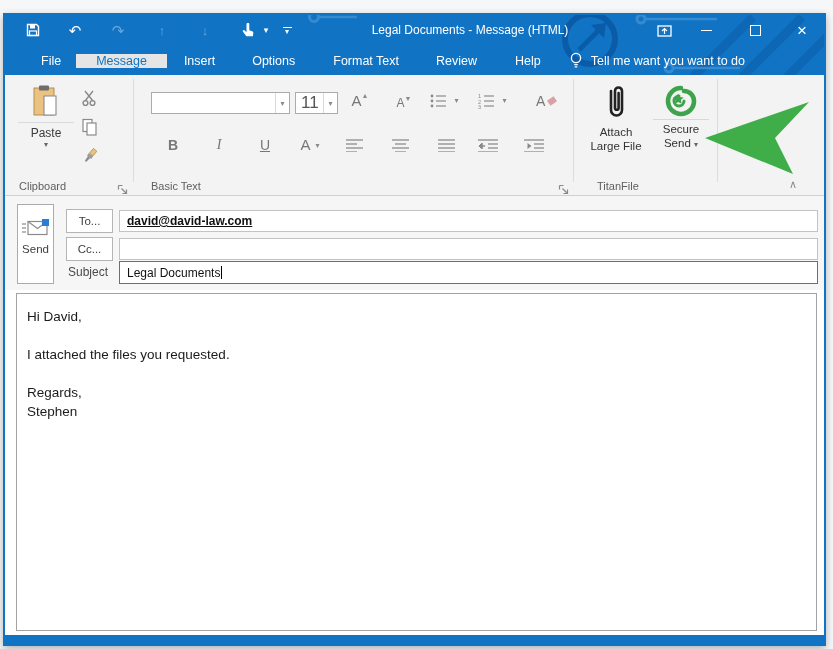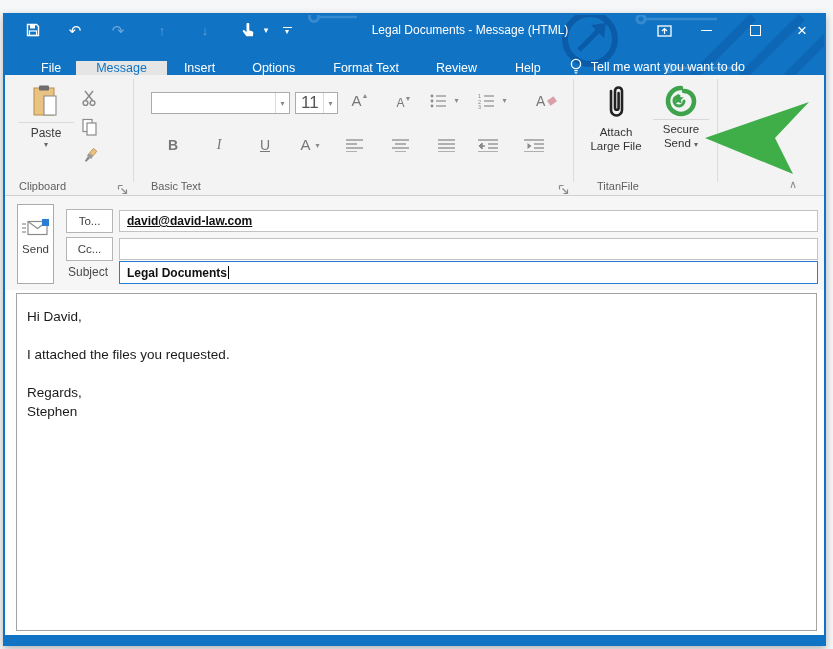--- a/index.html
+++ b/index.html
@@ -3,21 +3,21 @@
 <meta charset="utf-8">
 <style>
   html,body{margin:0;padding:0}
   body{width:833px;height:649px;position:relative;overflow:hidden;background:#f6f7f8;
        font-family:"Liberation Sans","DejaVu Sans",sans-serif;-webkit-font-smoothing:antialiased}
   .abs{position:absolute}
   .window{position:absolute;left:3px;top:13px;width:819px;height:629px;border:2px solid #1173c4;
           background:#fff;box-shadow:0 3px 8px rgba(0,0,0,.28)}
   
   .titlebar{position:absolute;left:0;top:0;width:100%;height:31px;background:#1173c4}
-  .tabrow{position:absolute;left:0;top:31px;width:100%;height:29px;background:#1173c4;display:flex;align-items:flex-end;padding-left:23px;box-sizing:border-box}
+  .tabrow{position:absolute;left:0;top:31px;width:100%;height:29px;background:#1173c4;display:flex;align-items:center;padding-left:23px;box-sizing:border-box}
   .deco{position:absolute;left:0;top:0;width:100%;height:60px;z-index:1;pointer-events:none}
   .titlebar>*, .tabrow>*{position:relative;z-index:2}
   .qat-ic{position:absolute;top:0;height:31px;line-height:31px;text-align:center;width:20px;color:#fff;font-size:15px;cursor:default}
   .qat-dis{color:#69a7dd}
   .win-title{position:absolute;left:300px;top:0;width:330px;height:31px;line-height:31px;text-align:center;color:#fff;font-size:12px;white-space:nowrap}
   .winctl{position:absolute;top:0;height:31px;width:26px;display:flex;align-items:center;justify-content:center;color:#fff}
   .tab{display:flex;align-items:center;padding:0 13px;color:#fff;font-size:12.5px;white-space:nowrap}
   .tab.active{background:#e5e5e5;color:#1173c4}
   .tellme{display:flex;align-items:center;color:#fff;font-size:12.5px;margin-left:16px;gap:9px}
   
@@ -32,21 +32,21 @@
   .icsvg{display:block}
   .launcher{position:absolute;width:12px;height:12px}
   .lblline{font-size:11.5px;color:#333;line-height:14px}
   
   .compose{position:absolute;left:0;top:181px;width:100%;height:94px;background:#f6f6f6}
   .sendbtn{position:absolute;left:12px;top:8px;width:37px;height:80px;background:#fff;border:1px solid #ababab;box-sizing:border-box;text-align:center;cursor:pointer}
   .fieldbtn{position:absolute;left:61px;width:47px;height:24px;background:#fff;border:1px solid #b5b5b5;box-sizing:border-box;font-size:11.5px;color:#404040;display:flex;align-items:center;justify-content:center;cursor:pointer}
   .field{position:absolute;left:114px;right:6px;height:22px;background:#fff;border:1px solid #c3c3c3;box-sizing:border-box;font-size:12px;color:#111;display:flex;align-items:center;padding-left:7px}
   .subjfield{border:1px solid #2b7cd3;height:23px}
   .vallink{font-weight:bold;text-decoration:underline}
-  .subjval{font-weight:bold}
+  .subjval{font-weight:normal}
   .cursor{display:inline-block;width:1px;height:13px;background:#000;margin-left:1px;vertical-align:-2px}
   
   .bodywrap{position:absolute;left:0;top:275px;width:100%;height:345px;background:#fff}
   .msgbody{position:absolute;left:11px;right:7px;top:3px;bottom:4px;border:1px solid #a3a3a3;padding:13px 10px;box-sizing:border-box;font-size:13.5px;line-height:19px;color:#1b1b1b;cursor:text}
   .bline{min-height:19px;white-space:pre-wrap}
   .bottombar{position:absolute;left:0;bottom:0;width:100%;height:9px;background:#1173c4}
 </style>
 </head>
 <body>
 

